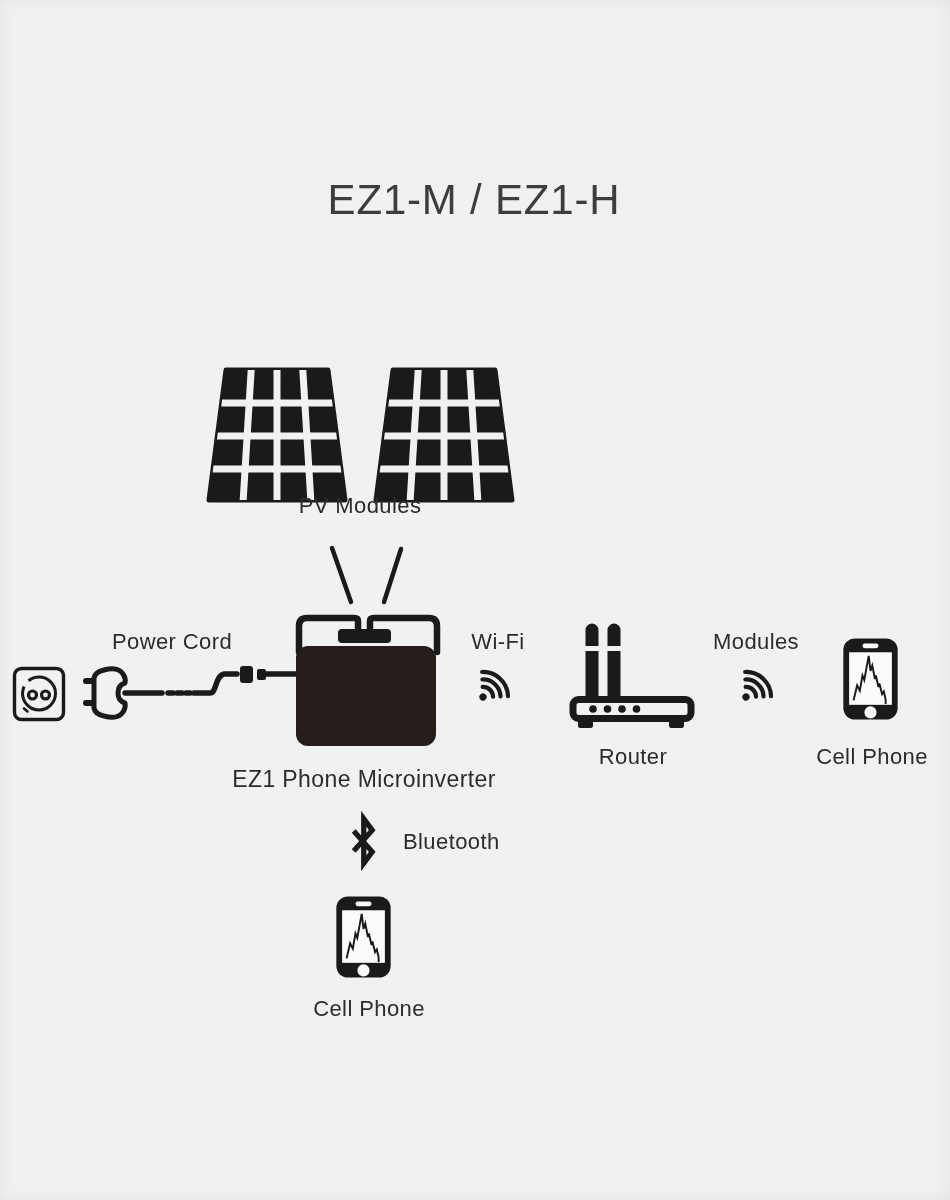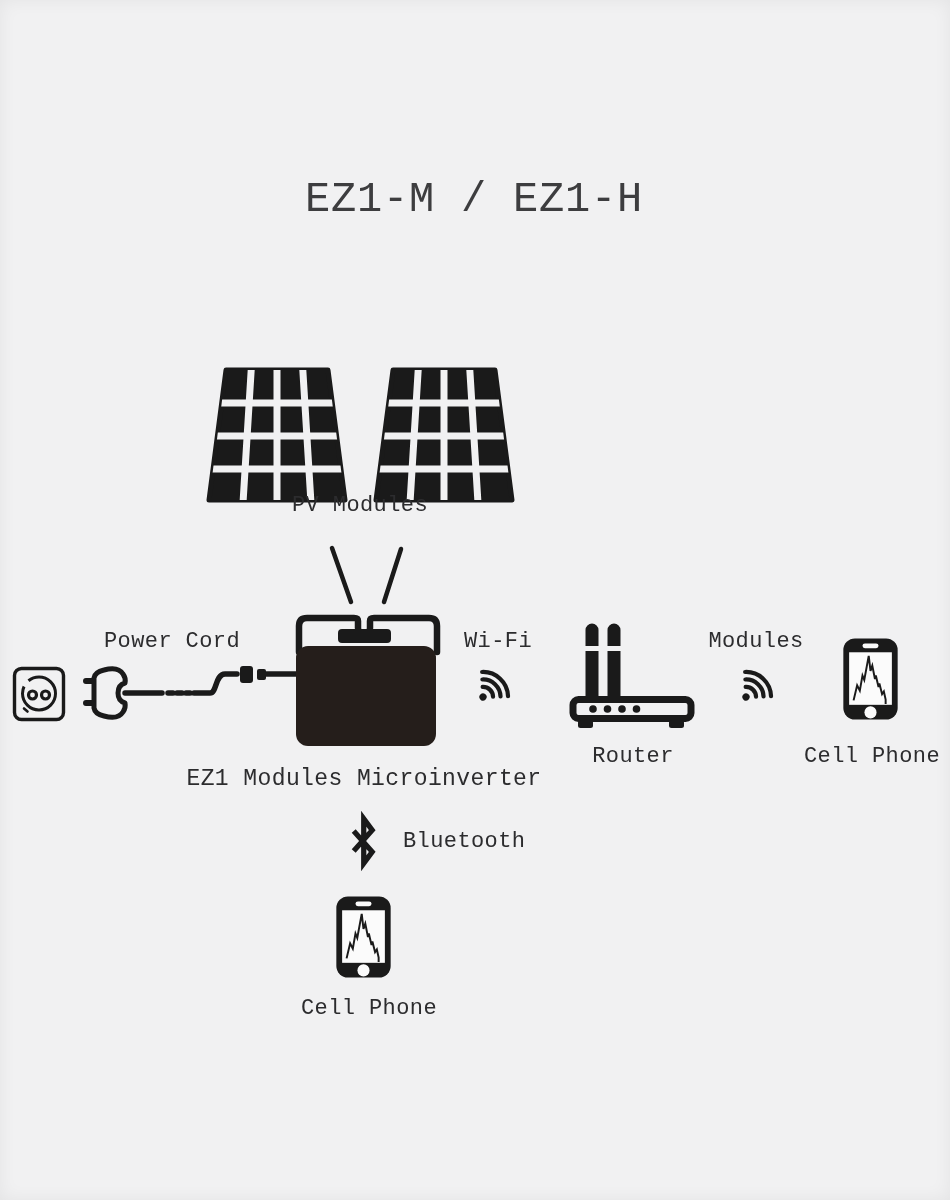--- a/index.html
+++ b/index.html
@@ -9,21 +9,21 @@
     --text:#2c2c2e;
     --title-text:#3d3d3f;
     --paper:#fbfbfb;
   }
   *{margin:0;padding:0;box-sizing:border-box;}
   html,body{background:#e8e8e9;}
   .canvas{
     position:relative;
     width:950px;height:1200px;
     background:var(--background);
-    font-family:Liberation Mono, monospace;
+    font-family:Liberation Sans, sans-serif;
     overflow:hidden;
     margin:0 auto;
   }
   .canvas::after{
     content:"";position:absolute;inset:0;pointer-events:none;
     box-shadow:inset 0 0 18px rgba(0,0,0,0.06);
   }
   .abs{position:absolute;}
   .label{
     position:absolute;
@@ -110,21 +110,21 @@
     <rect class="fill" x="158" y="8" width="13" height="17" rx="3"></rect>
     <rect class="fill" x="175" y="11" width="9" height="11" rx="2"></rect>
     <path class="stroke" stroke-width="5.5" d="M184,16 H216"></path>
   </svg>
 
   <svg class="abs" style="left:290px;top:608px;" width="156" height="46" viewBox="0 0 156 46">
     <path class="stroke" stroke-width="6.5" stroke-linejoin="round" stroke-linecap="round" d="M9,44 V18 Q9,10 17,10 H64 Q68,10 68,13 V20 Q68,26 74,26 Q80,26 80,20 V13 Q80,10 84,10 H139 Q147,10 147,18 V44"></path>
   </svg>
   <div class="junction-bar"></div>
   <div class="inverter-body"></div>
-  <div class="label" style="left:364px;top:766px;font-size:23px;">EZ1 Modules Microinverter</div>
+  <div class="label" style="left:364px;top:766px;font-size:23px;">EZ1 Phone Microinverter</div>
 
   <div class="label" style="left:498px;top:629px;">Wi-Fi</div>
   <svg class="abs" style="left:474px;top:660px;" width="46" height="46" viewBox="0 0 46 46">
     <g transform="rotate(43 9 37)">
       <circle class="fill" cx="9" cy="37" r="3.6"></circle>
       <path class="stroke" stroke-width="4.2" stroke-linecap="round" d="M1.9,29.9 A10,10 0 0 1 16.1,29.9 M-3.4,24.6 A17.5,17.5 0 0 1 21.4,24.6 M-8.7,19.3 A25,25 0 0 1 26.7,19.3"></path>
     </g>
   </svg>
 
   <svg class="abs" style="left:566px;top:620px;" width="132" height="112" viewBox="0 0 132 112">

